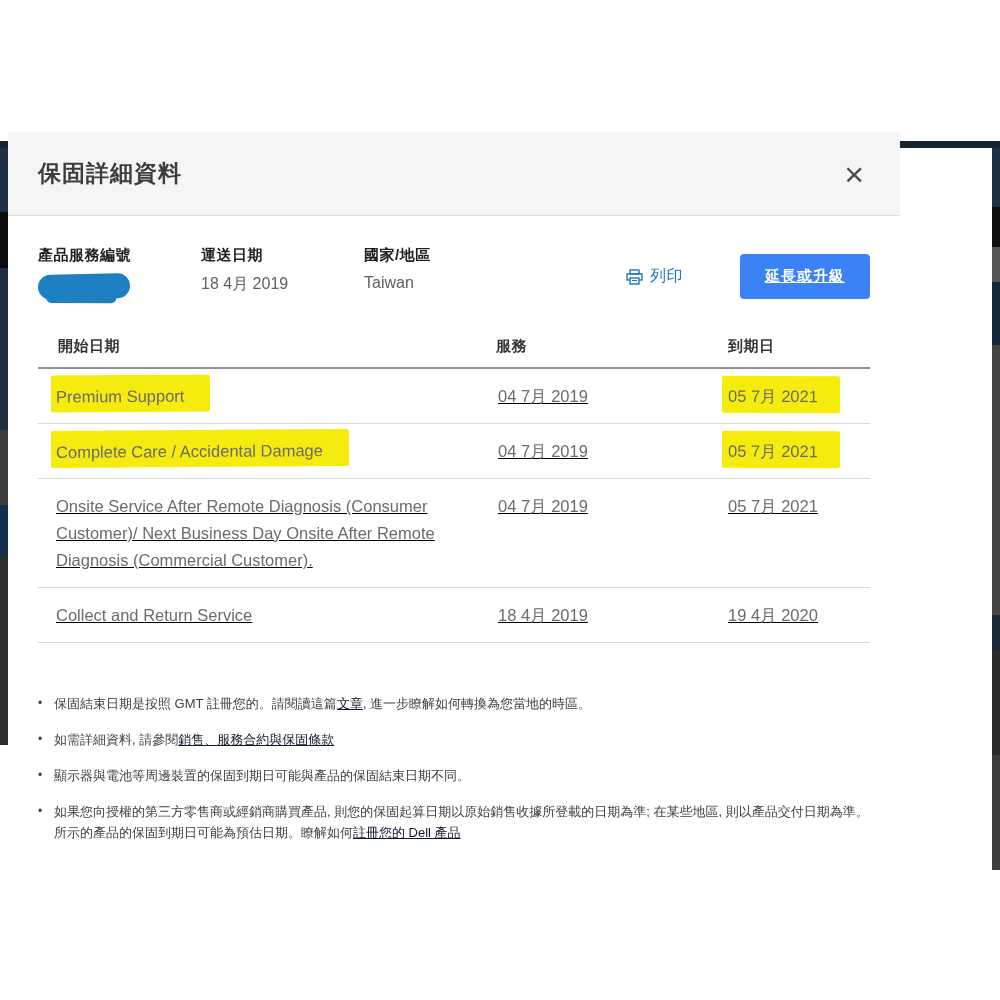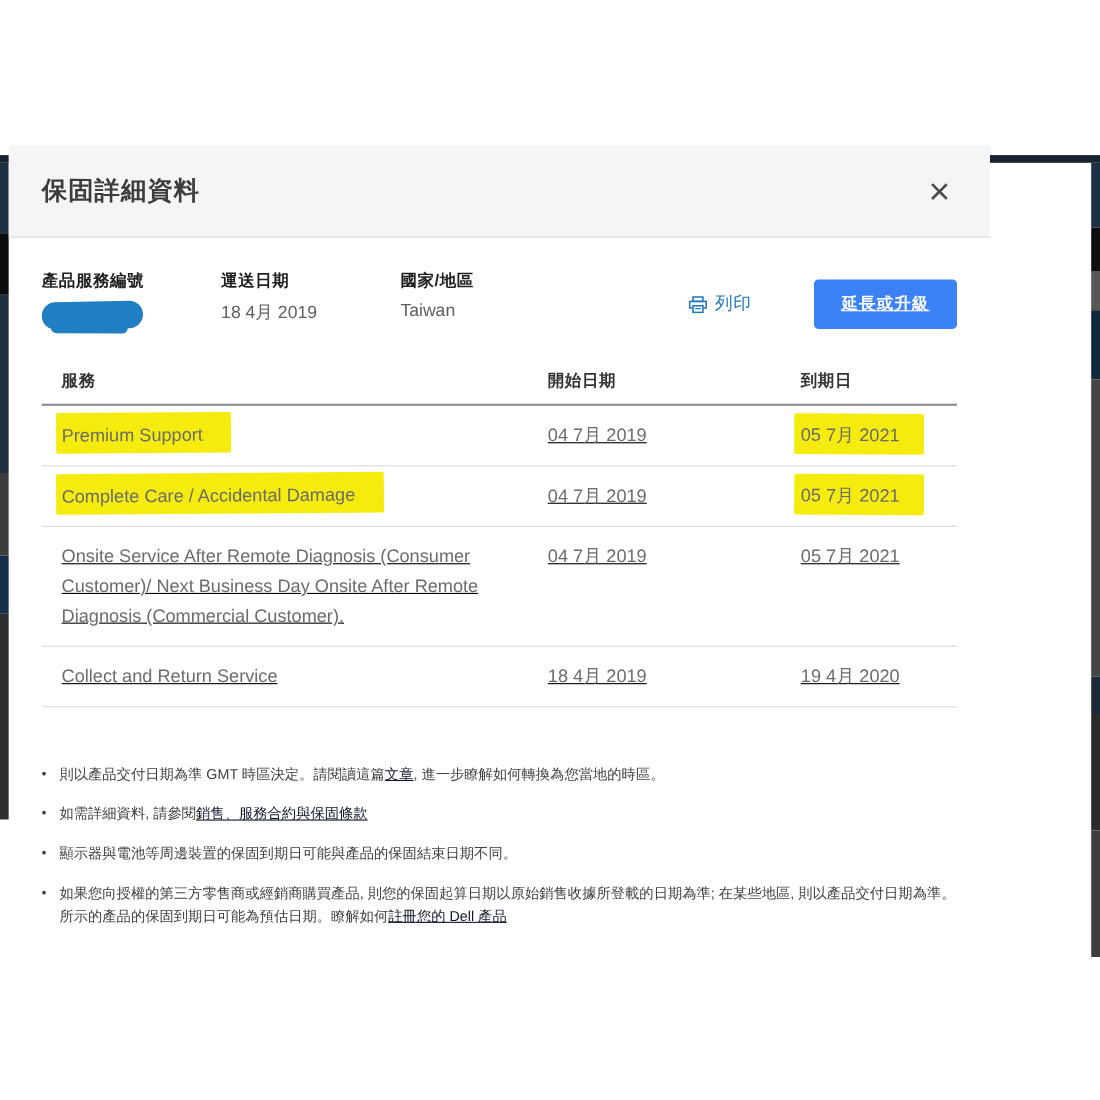--- a/index.html
+++ b/index.html
@@ -114,22 +114,22 @@
         <span class="print-label">列印</span>
       </div>
       <button class="extend-btn">
         <span>延長或升級</span>
       </button>
     </div>
   </div>
 
   <div class="svc-table">
     <div class="t-row t-head">
+      <div class="c c2">開始日期</div>
       <div class="c c1">服務</div>
-      <div class="c c2">開始日期</div>
       <div class="c c3">到期日</div>
     </div>
 
     <div class="t-row t-body-row">
       <div class="c c1"><span class="hl">Premium Support</span></div>
       <div class="c c2">04 7月 2019</div>
       <div class="c c3"><span class="hl date">05 7月 2021</span></div>
     </div>
 
     <div class="t-row t-body-row">
@@ -148,21 +148,21 @@
       <div class="c c1">Collect and Return Service</div>
       <div class="c c2">18 4月 2019</div>
       <div class="c c3">19 4月 2020</div>
     </div>
   </div>
 
   <div class="important">
     <div class="bullets">
       <div class="bullet">
         <span class="dot">•</span>
-        <span class="txt"><span>則以產品交付日期為準 GMT 時區決定。請閱讀這篇</span><a>文章</a><span>, 進一步瞭解如何轉換為您當地的時區。</span></span>
+        <span class="txt"><span>保固結束日期是按照 GMT 註冊您的。請閱讀這篇</span><a>文章</a><span>, 進一步瞭解如何轉換為您當地的時區。</span></span>
       </div>
       <div class="bullet">
         <span class="dot">•</span>
         <span class="txt"><span>如需詳細資料, 請參閱</span><a>銷售、服務合約與保固條款</a><span></span></span>
       </div>
       <div class="bullet">
         <span class="dot">•</span>
         <span class="txt"><span>顯示器與電池等周邊裝置的保固到期日可能與產品的保固結束日期不同。</span></span>
       </div>
       <div class="bullet">

